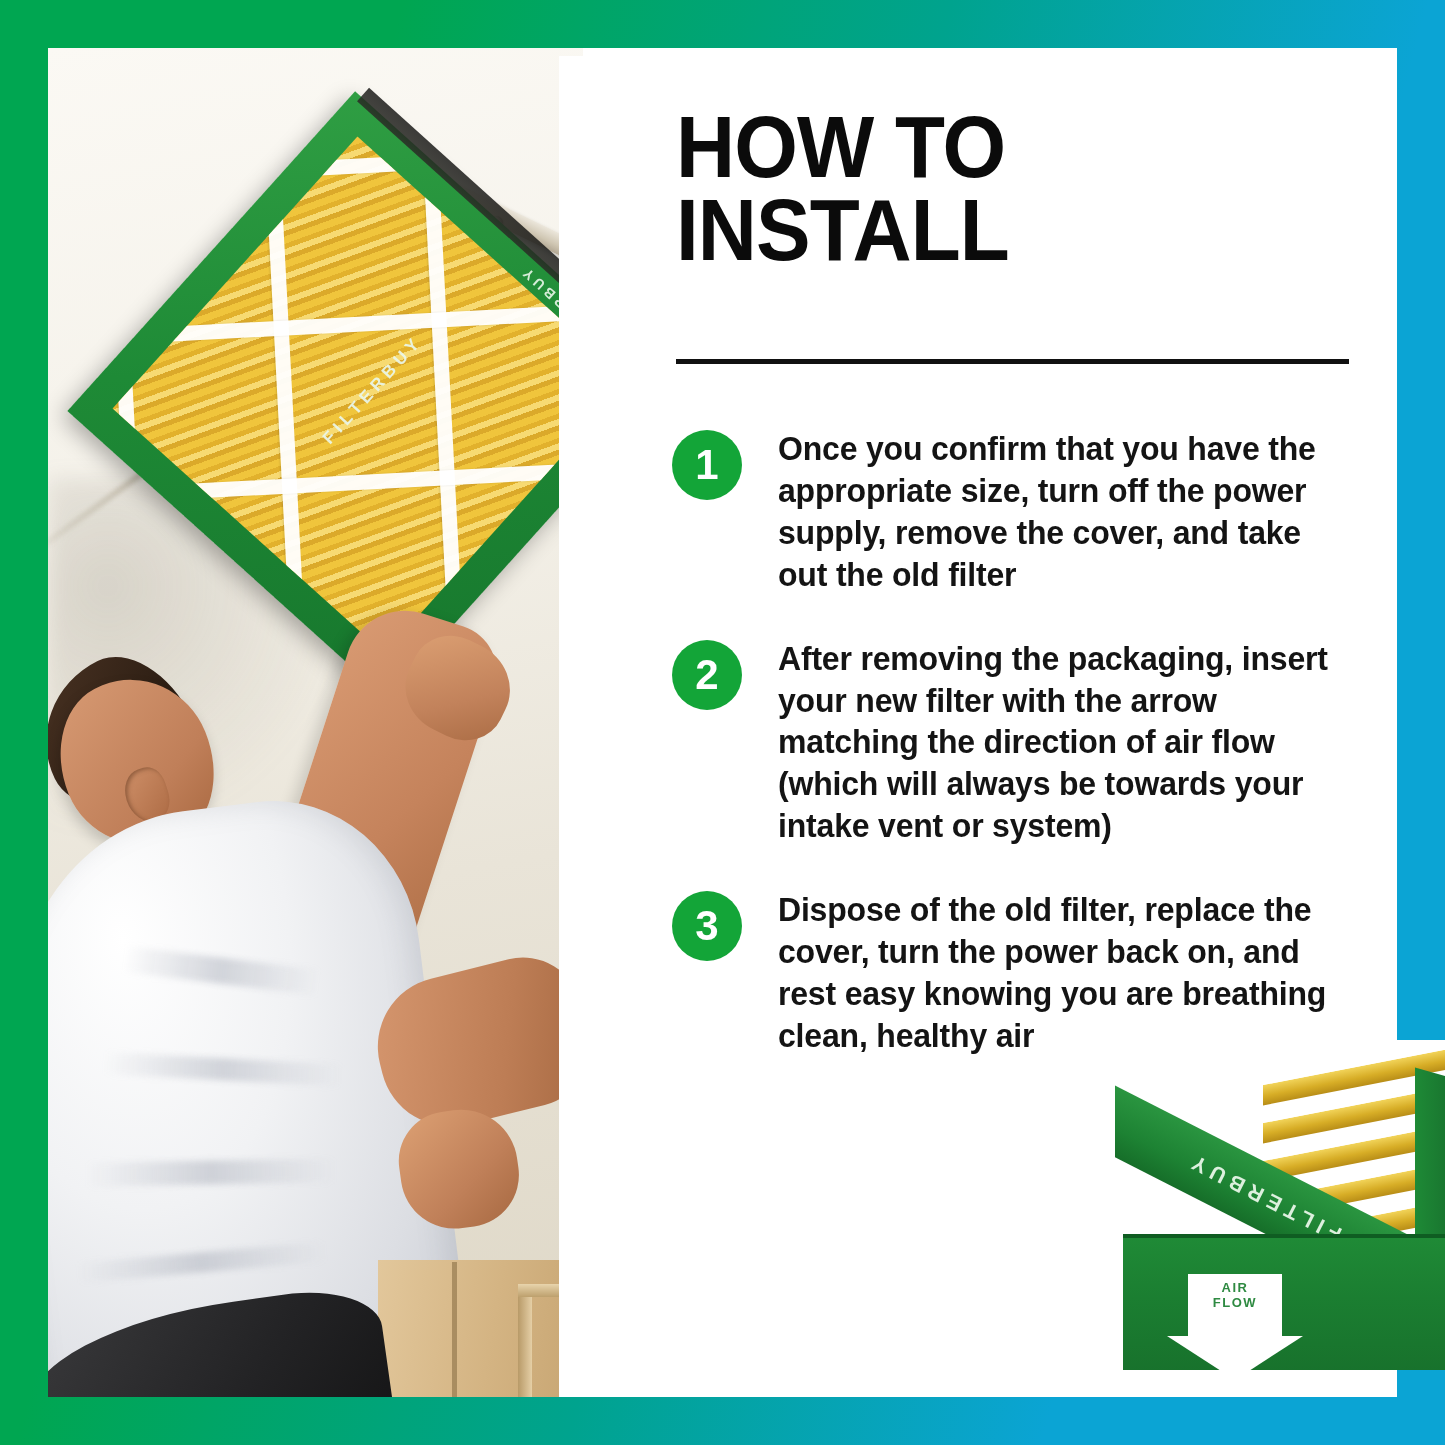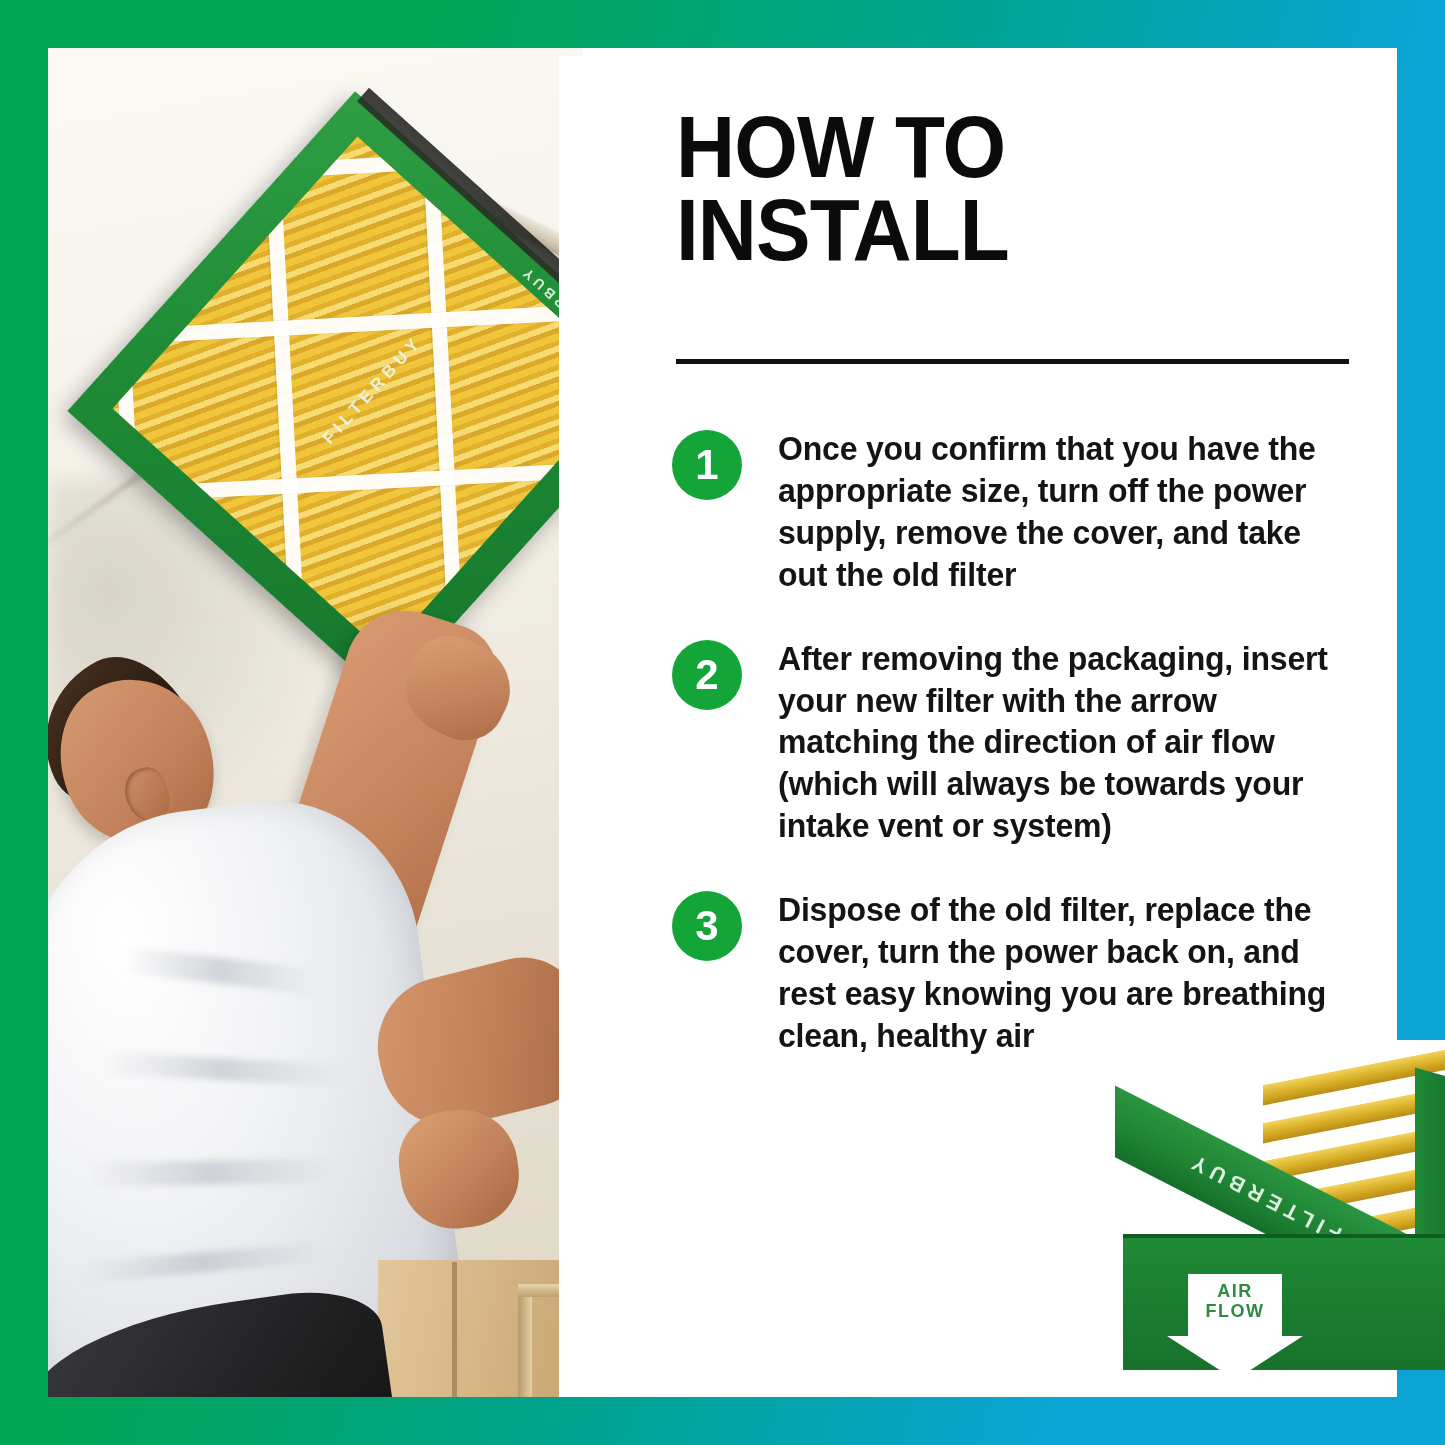--- a/index.html
+++ b/index.html
@@ -383,21 +383,21 @@
     border-left:68px solid transparent;
     border-right:68px solid transparent;
     border-top:44px solid #ffffff;
   }
   .arrow-text{
     position:absolute;
     left:0; top:7px;
     width:94px;
     text-align:center;
     color:#2f8a42;
-    font-size:18px;
+    font-size:13px;
     font-weight:700;
     letter-spacing:1.5px;
     line-height:1.12;
   }
 </style>
 </head>
 <body>
 
 <div class="canvas">
 

